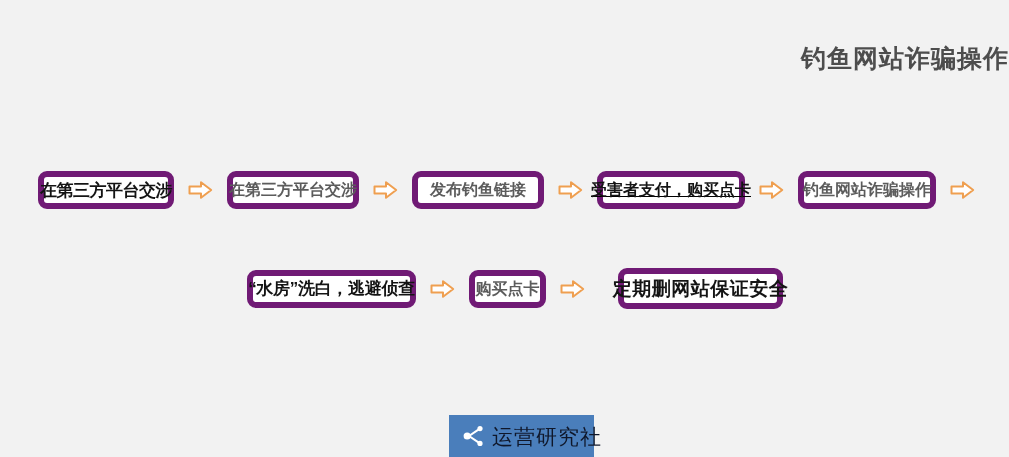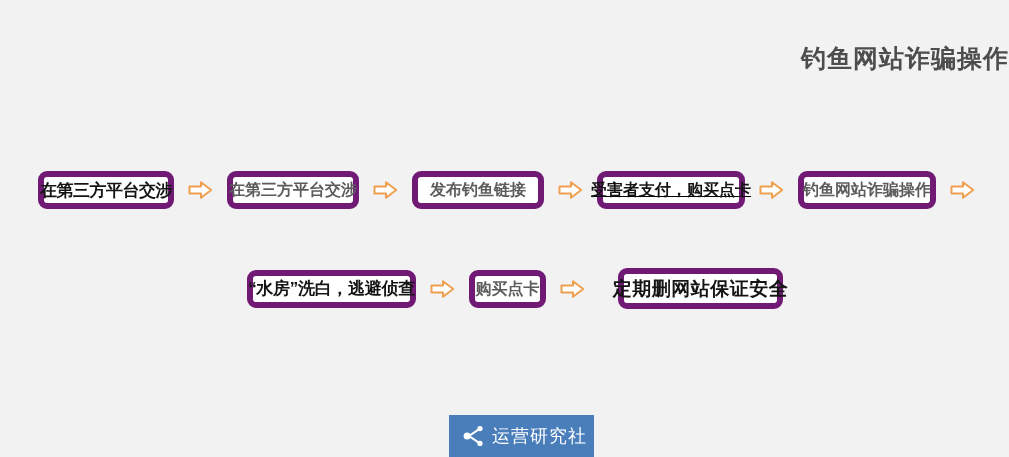--- a/index.html
+++ b/index.html
@@ -112,22 +112,22 @@
     padding-left: 12px;
     box-sizing: border-box;
   }
   .brand-icon {
     width: 24px;
     height: 24px;
     flex: 0 0 auto;
     display: block;
   }
   .brand-text {
-    color: #ffffff;
-    font-size: 18px;
+    color: #0f172a;
+    font-size: 21px;
     letter-spacing: 1px;
     line-height: 1;
     white-space: nowrap;
   }
 </style>
 </head>
 <body>
 
 <div class="canvas">
 

